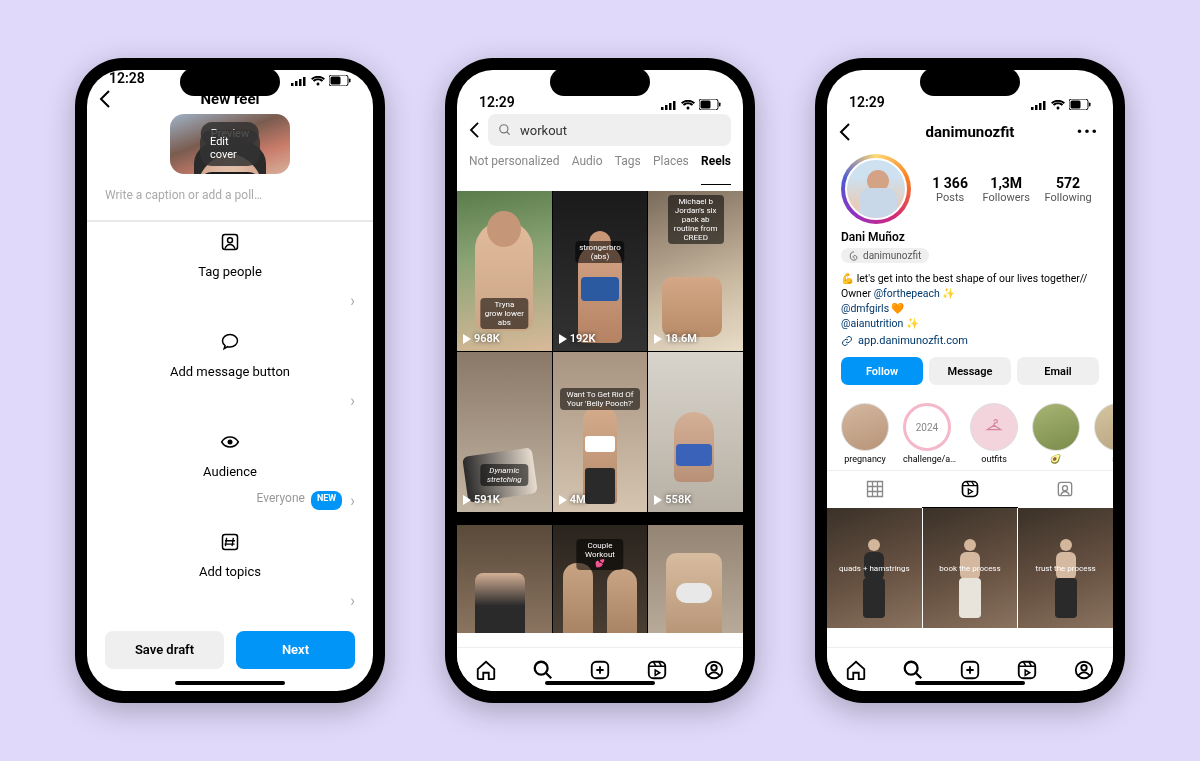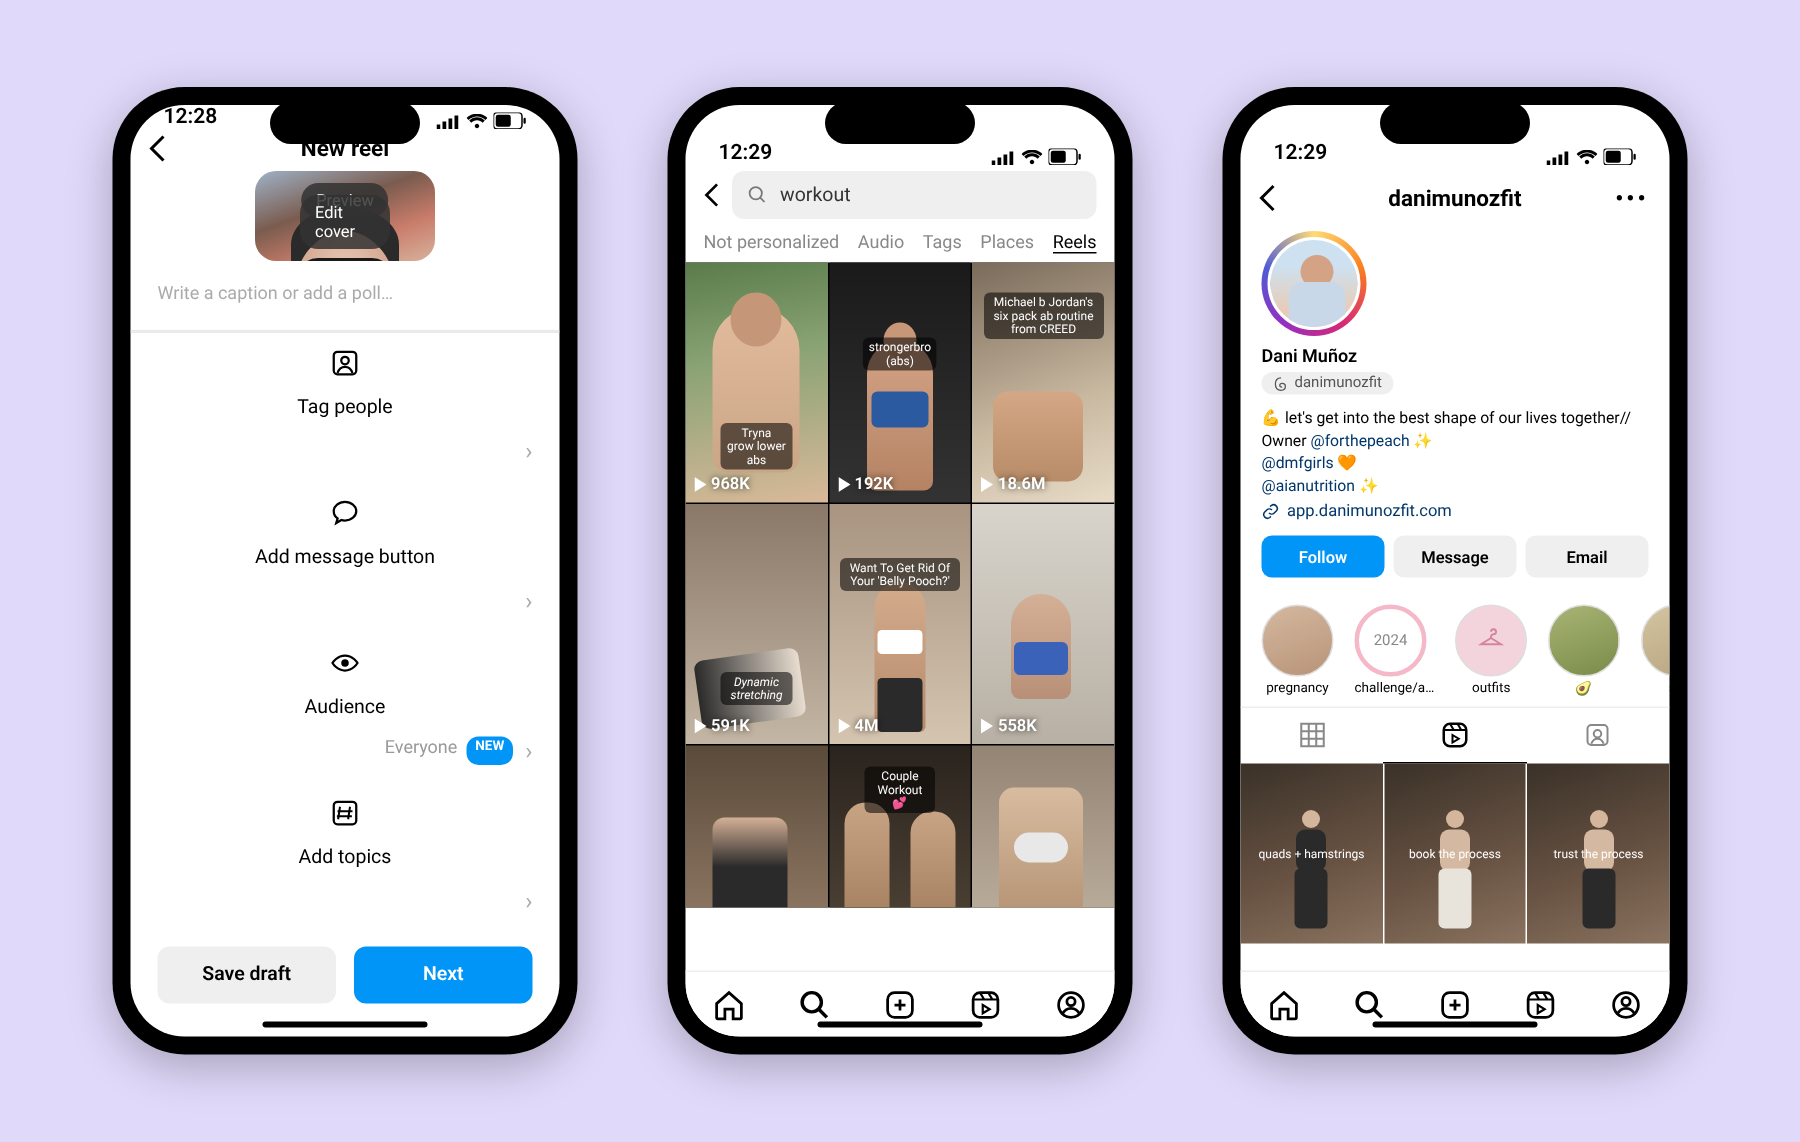--- a/index.html
+++ b/index.html
@@ -165,27 +165,27 @@
   .search-row { display:flex; align-items:center; padding:0 12px; gap:8px; }
   .search-box {
     flex:1; height:32px; background:#efefef; border-radius:8px;
     display:flex; align-items:center; padding:0 10px; gap:8px;
     font-size:13px; color:#333;
   }
   .tabs {
     display:flex; justify-content:space-between;
     padding:8px 12px 6px; font-size:12px; color:#888;
   }
-  .tabs .active { color:#000; font-weight:400; border-bottom:1px solid #000; padding-bottom:0;}
+  .tabs .active { color:#000; font-weight:700; border-bottom:1px solid #000; padding-bottom:16px;}
   .grid3 {
     display:grid; grid-template-columns:1fr 1fr 1fr; gap:1px;
     background:#000;
   }
   .tile { position:relative; height:160px; overflow:hidden; }
-  .tile.short { height:108px; }
+  .tile.short { height:108px;margin-top:12px; }
   .playcount {
     position:absolute; bottom:6px; left:6px; color:#fff;
     font-size:11px; font-weight:600; display:flex; align-items:center; gap:3px;
     text-shadow:0 0 4px rgba(0,0,0,0.7);
   }
   .tile-overlay {
     position:absolute; color:#fff; font-size:8px; text-align:center;
     background:rgba(0,0,0,0.55); padding:2px 4px; border-radius:4px;
     left:50%; transform:translateX(-50%);
   }
@@ -409,21 +409,21 @@
         <div class="tile-overlay" style="top:50px;">strongerbro (abs)</div>
         <div class="playcount">
             <svg width="8" height="10" viewBox="0 0 8 10">
               <path d="M0 0l8 5-8 5z" fill="#fff"></path>
             </svg>
             <span>192K</span>
           </div>
       </div>
       <div class="tile" style="background:linear-gradient(160deg,#7a6a5a,#c8b8a0 60%,#e8dcc8);">
         <div style="position:absolute;bottom:14px;left:14px;width:60px;height:60px;background:linear-gradient(#d4a886,#b88c68);border-radius:10px;"></div>
-        <div class="tile-overlay" style="top:20px;white-space:normal;width:80px;text-align:center;">Michael b Jordan's six pack ab routine from CREED</div>
+        <div class="tile-overlay" style="top:4px;white-space:normal;width:56px;text-align:center;">Michael b Jordan's six pack ab routine from CREED</div>
         <div class="playcount">
             <svg width="8" height="10" viewBox="0 0 8 10">
               <path d="M0 0l8 5-8 5z" fill="#fff"></path>
             </svg>
             <span>18.6M</span>
           </div>
       </div>
 
       <div class="tile" style="background:linear-gradient(180deg,#8a7868,#c4b6a4);">
         <div style="position:absolute;bottom:14px;left:8px;width:70px;height:46px;background:linear-gradient(90deg,#2a2a2a,#e8ddd0);border-radius:6px;transform:rotate(-8deg);"></div>
@@ -542,20 +542,34 @@
     </div>
 
     <div class="profile-header">
       <div class="profile-top">
         <div class="avatar-ring">
           <div class="avatar">
             <div class="person-head"></div>
             <div class="person-body"></div>
           </div>
         </div>
+        <div class="stats">
+          <div class="stat">
+            <div class="num">1 366</div>
+            <div class="lbl">Posts</div>
+          </div>
+          <div class="stat">
+            <div class="num">1,3M</div>
+            <div class="lbl">Followers</div>
+          </div>
+          <div class="stat">
+            <div class="num">572</div>
+            <div class="lbl">Following</div>
+          </div>
+        </div>
       </div>
 
       <div class="display-name">Dani Muñoz</div>
       <div class="threads-chip">
         <svg width="10" height="10" viewBox="0 0 24 24">
             <path d="M12 2C6 2 3 6 3 12s3 10 9 10c4 0 7-2 7-6 0-3-2-5-5-5-2 0-4 1-4 3s2 3 4 3" fill="none" stroke="#555" stroke-width="2"></path>
           </svg>
         <span>danimunozfit</span>
       </div>
 

